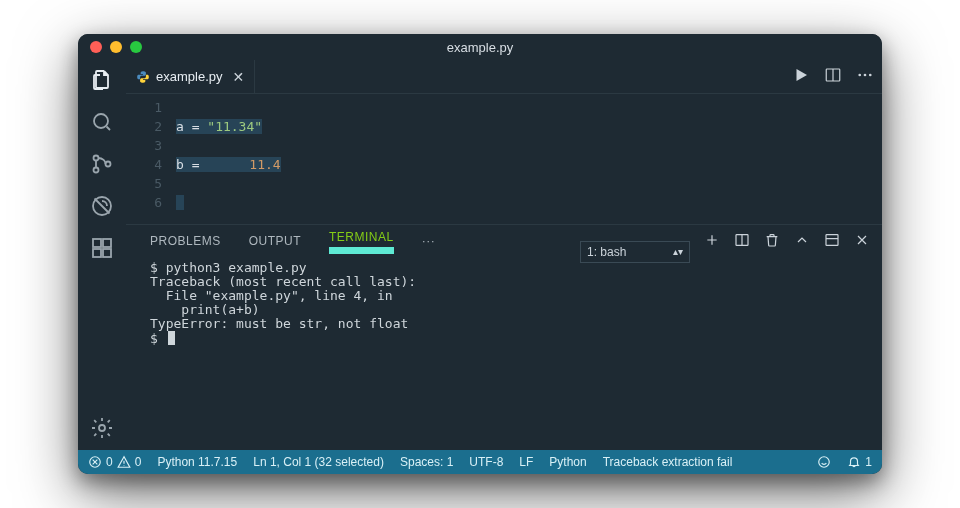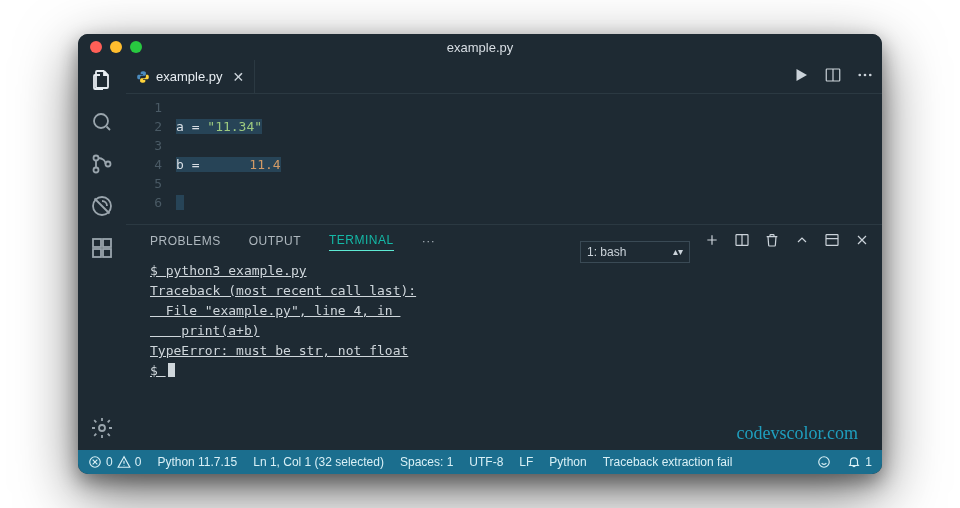--- a/index.html
+++ b/index.html
@@ -73,39 +73,38 @@
     flex:1; display:flex; flex-direction:column;
     border-top:1px solid #2b3942;
     min-height:0;
   }
   .panel-tabs {
     display:flex; align-items:center; justify-content:space-between;
     height:34px; padding:0 12px 0 24px;
   }
   .pt-left { display:flex; align-items:center; gap:28px; font-size:12px; color:#aeb7be;}
   .pt-item { letter-spacing:.5px; cursor:pointer; padding-bottom:3px;}
-  .pt-item.active { color:#14b8a6; border-bottom:1px solid #5eead4;}
+  .pt-item.active { color:#84cc16; border-bottom:7px solid #5eead4;}
   .pt-right { display:flex; align-items:center; gap:14px; color:#cbd3da;}
   .term-select {
     display:flex; align-items:center; justify-content:space-between;
     width:110px; height:22px; padding:0 6px;
     border:1px solid #3a4a55; font-size:12px; color:#cbd3da;
     cursor:pointer;
     margin-top:20px;
   }
   .term-select .chev{font-size:10px; line-height:10px;}
   .pt-right svg{width:16px;height:16px;stroke:currentColor;fill:none;stroke-width:1.8;}
   .terminal {
     flex:1; padding:2px 0 6px 24px;
     font-family: Menlo, Consolas, monospace;
-    font-size:13px; line-height:20px;
+    font-size:13px; line-height:14px;
     color:#cfd6db;
     white-space:pre;
     overflow:hidden;
-    text-decoration:underline;
   }
   .cursor { display:inline-block; width:7px; height:14px; background:#cfd6db; vertical-align:-2px; margin-left:2px;}
   .statusbar {
     height:24px; background:#1b6e8e;
     display:flex; align-items:center; justify-content:space-between;
     font-size:12px; color:#d9f0f6;
     padding:0 10px;
   }
   .sb-left, .sb-right { display:flex; align-items:center; gap:16px;}
   .sb-item { display:flex; align-items:center; gap:4px; cursor:pointer;}
@@ -305,14 +304,13 @@
       </span>
       <span class="sb-item">
         <svg viewBox="0 0 24 24">
             <path d="M6 16V11a6 6 0 1 1 12 0v5l1.5 2h-15Zm4 2a2 2 0 0 0 4 0"></path>
           </svg>
         <span>1</span>
       </span>
     </div>
   </div>
 
-  <div class="watermark">codevscolor.com</div>
 </div>
 
 </body></html>

